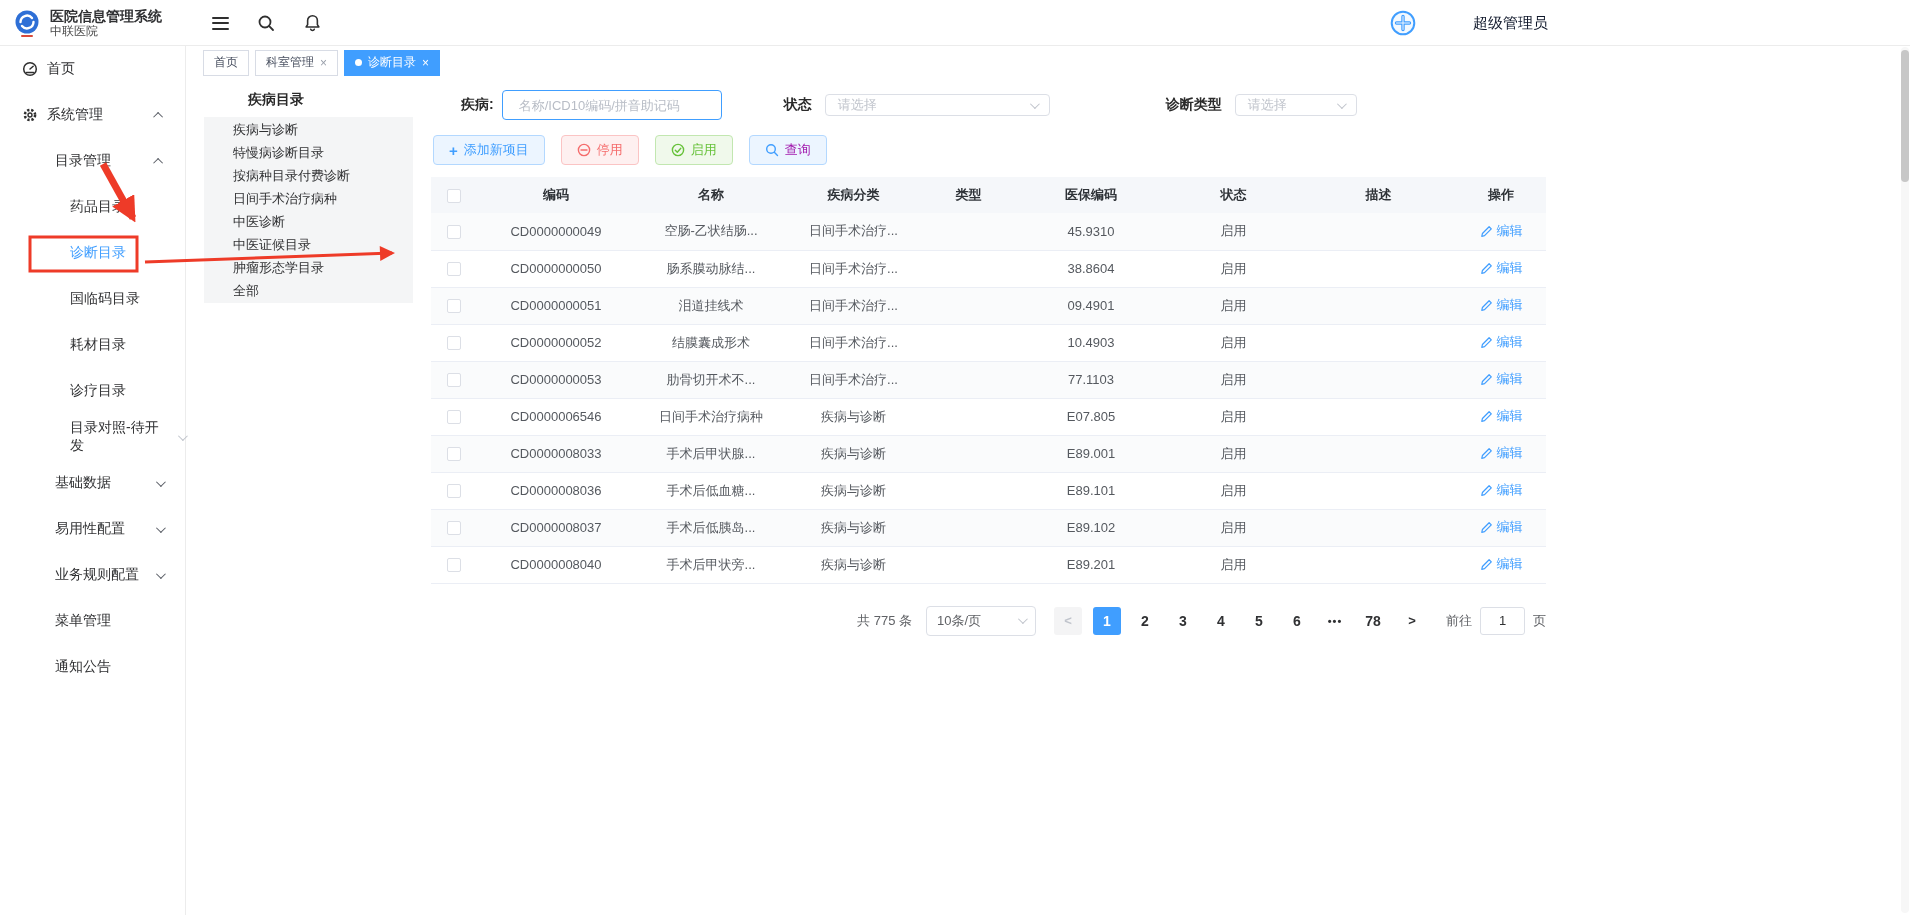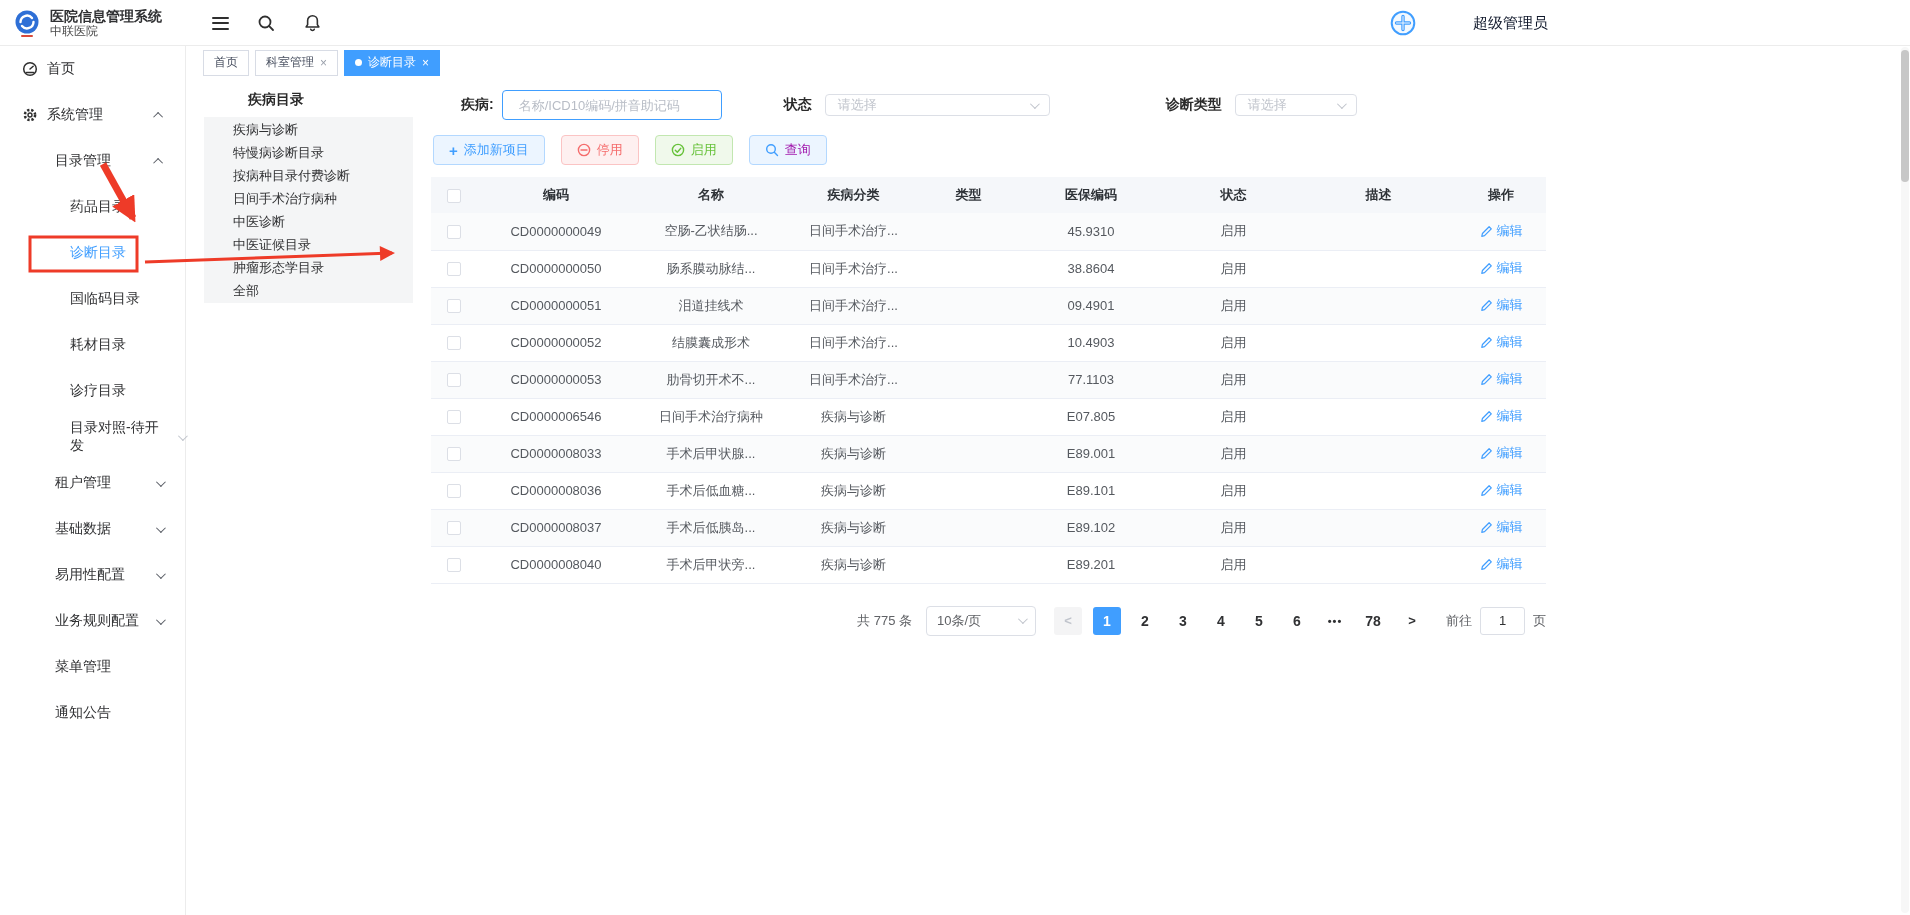--- a/index.html
+++ b/index.html
@@ -193,24 +193,20 @@
   </div>
   <div class="menu-item lvl2">
     <span>耗材目录</span>
   </div>
   <div class="menu-item lvl2">
     <span>诊疗目录</span>
   </div>
   <div class="menu-item lvl2">
     <span>目录对照-待开发</span>
     <span class="chev down gray inline-chev"></span>
-  </div>
-  <div class="menu-item lvl1">
-    <span>租户管理</span>
-    <span class="chev down menu-chev"></span>
   </div>
   <div class="menu-item lvl1">
     <span>基础数据</span>
     <span class="chev down menu-chev"></span>
   </div>
   <div class="menu-item lvl1">
     <span>易用性配置</span>
     <span class="chev down menu-chev"></span>
   </div>
   <div class="menu-item lvl1">

